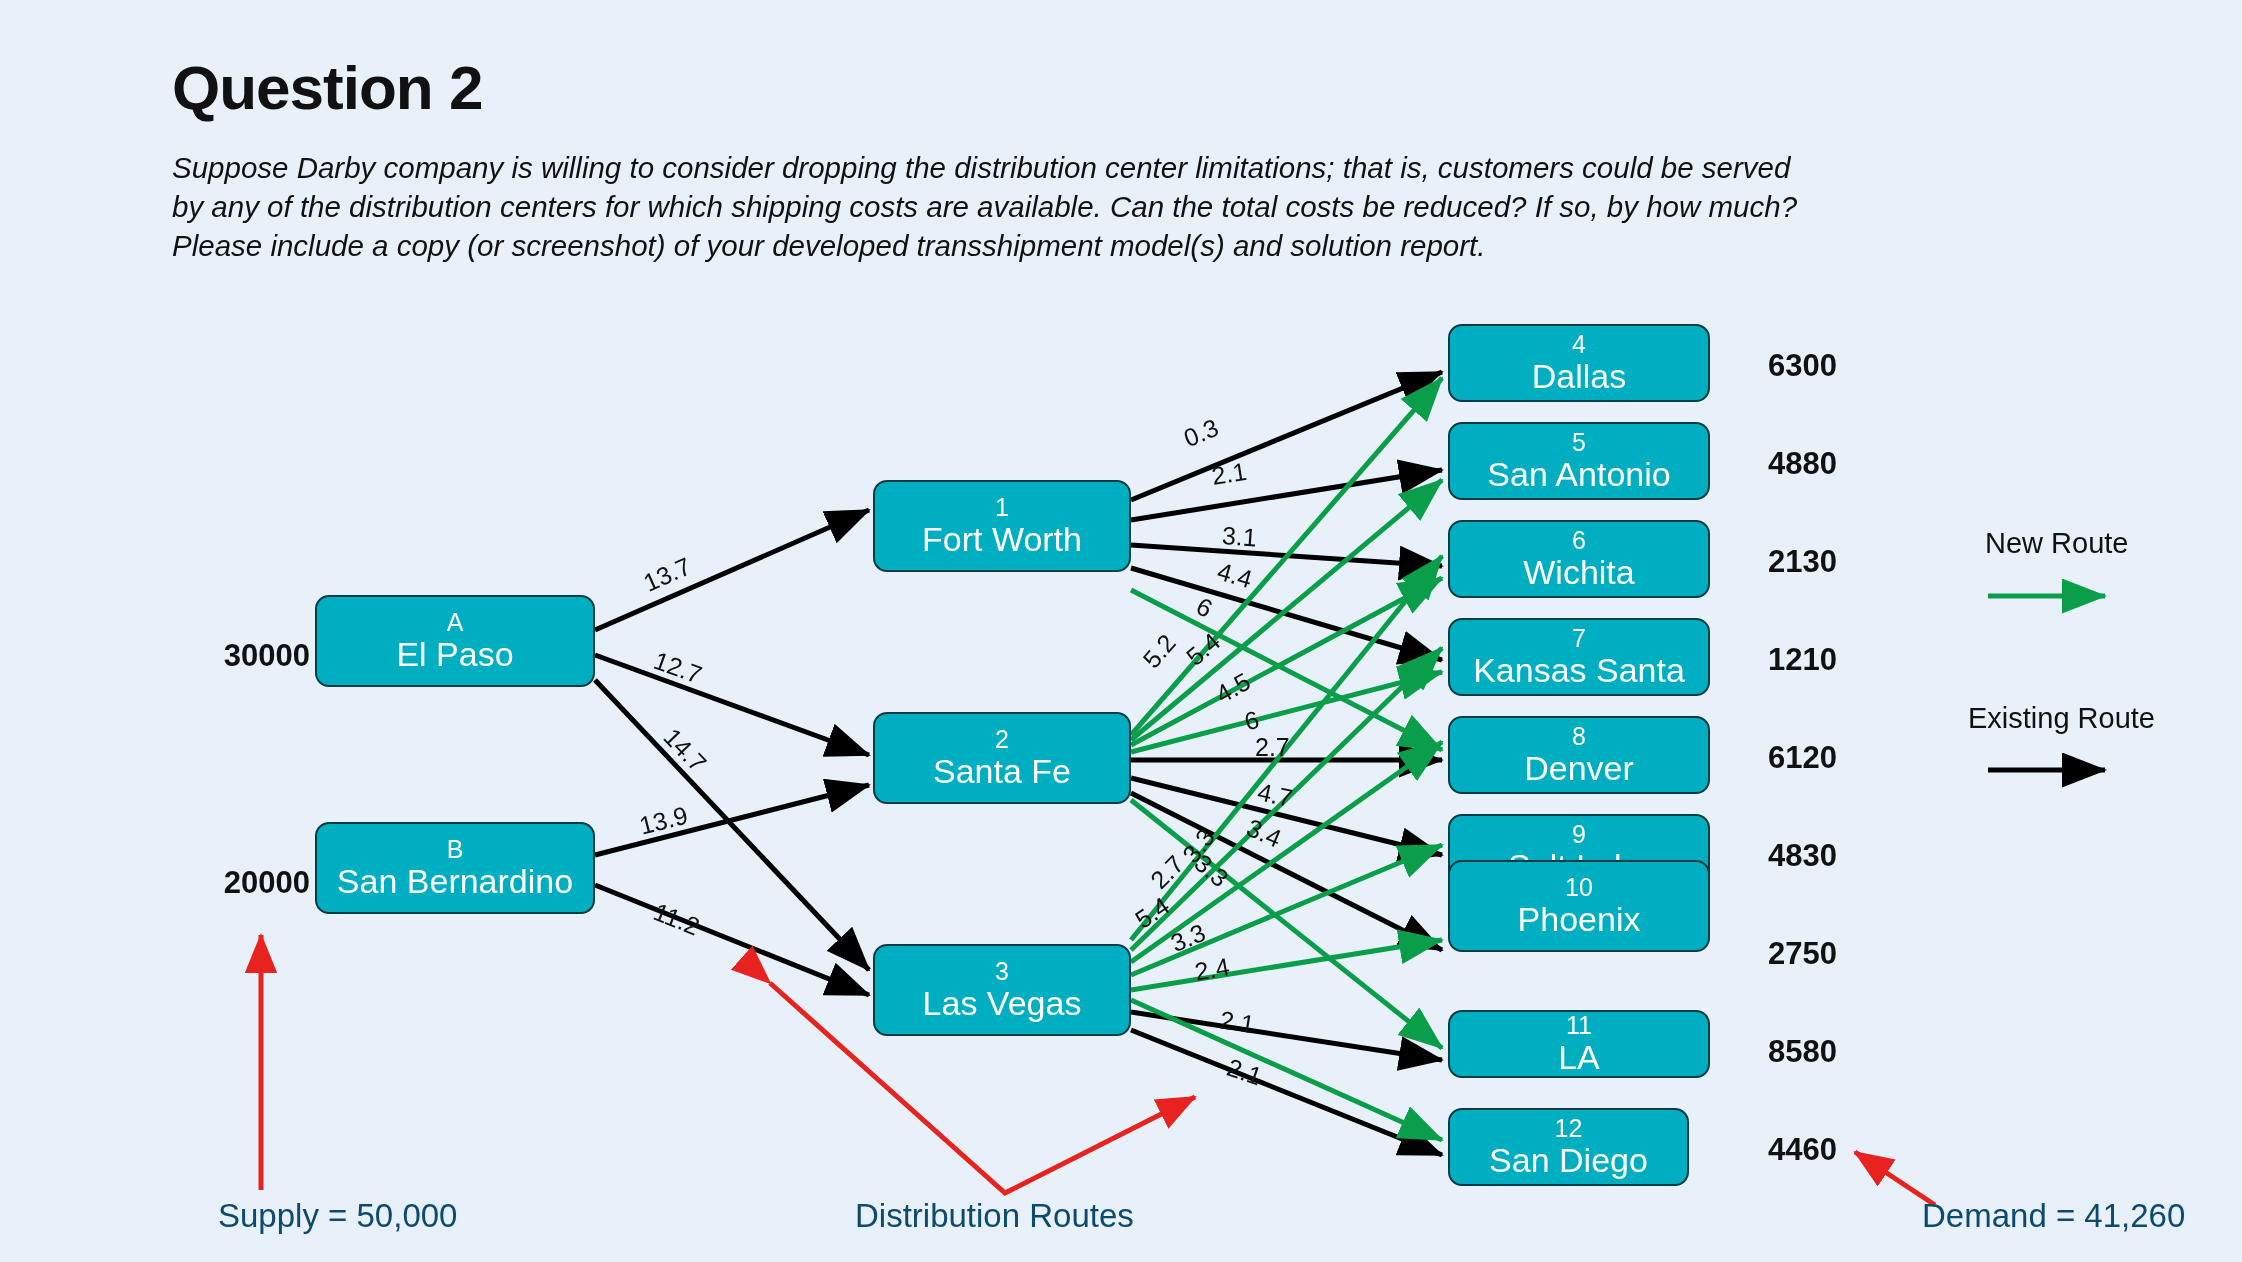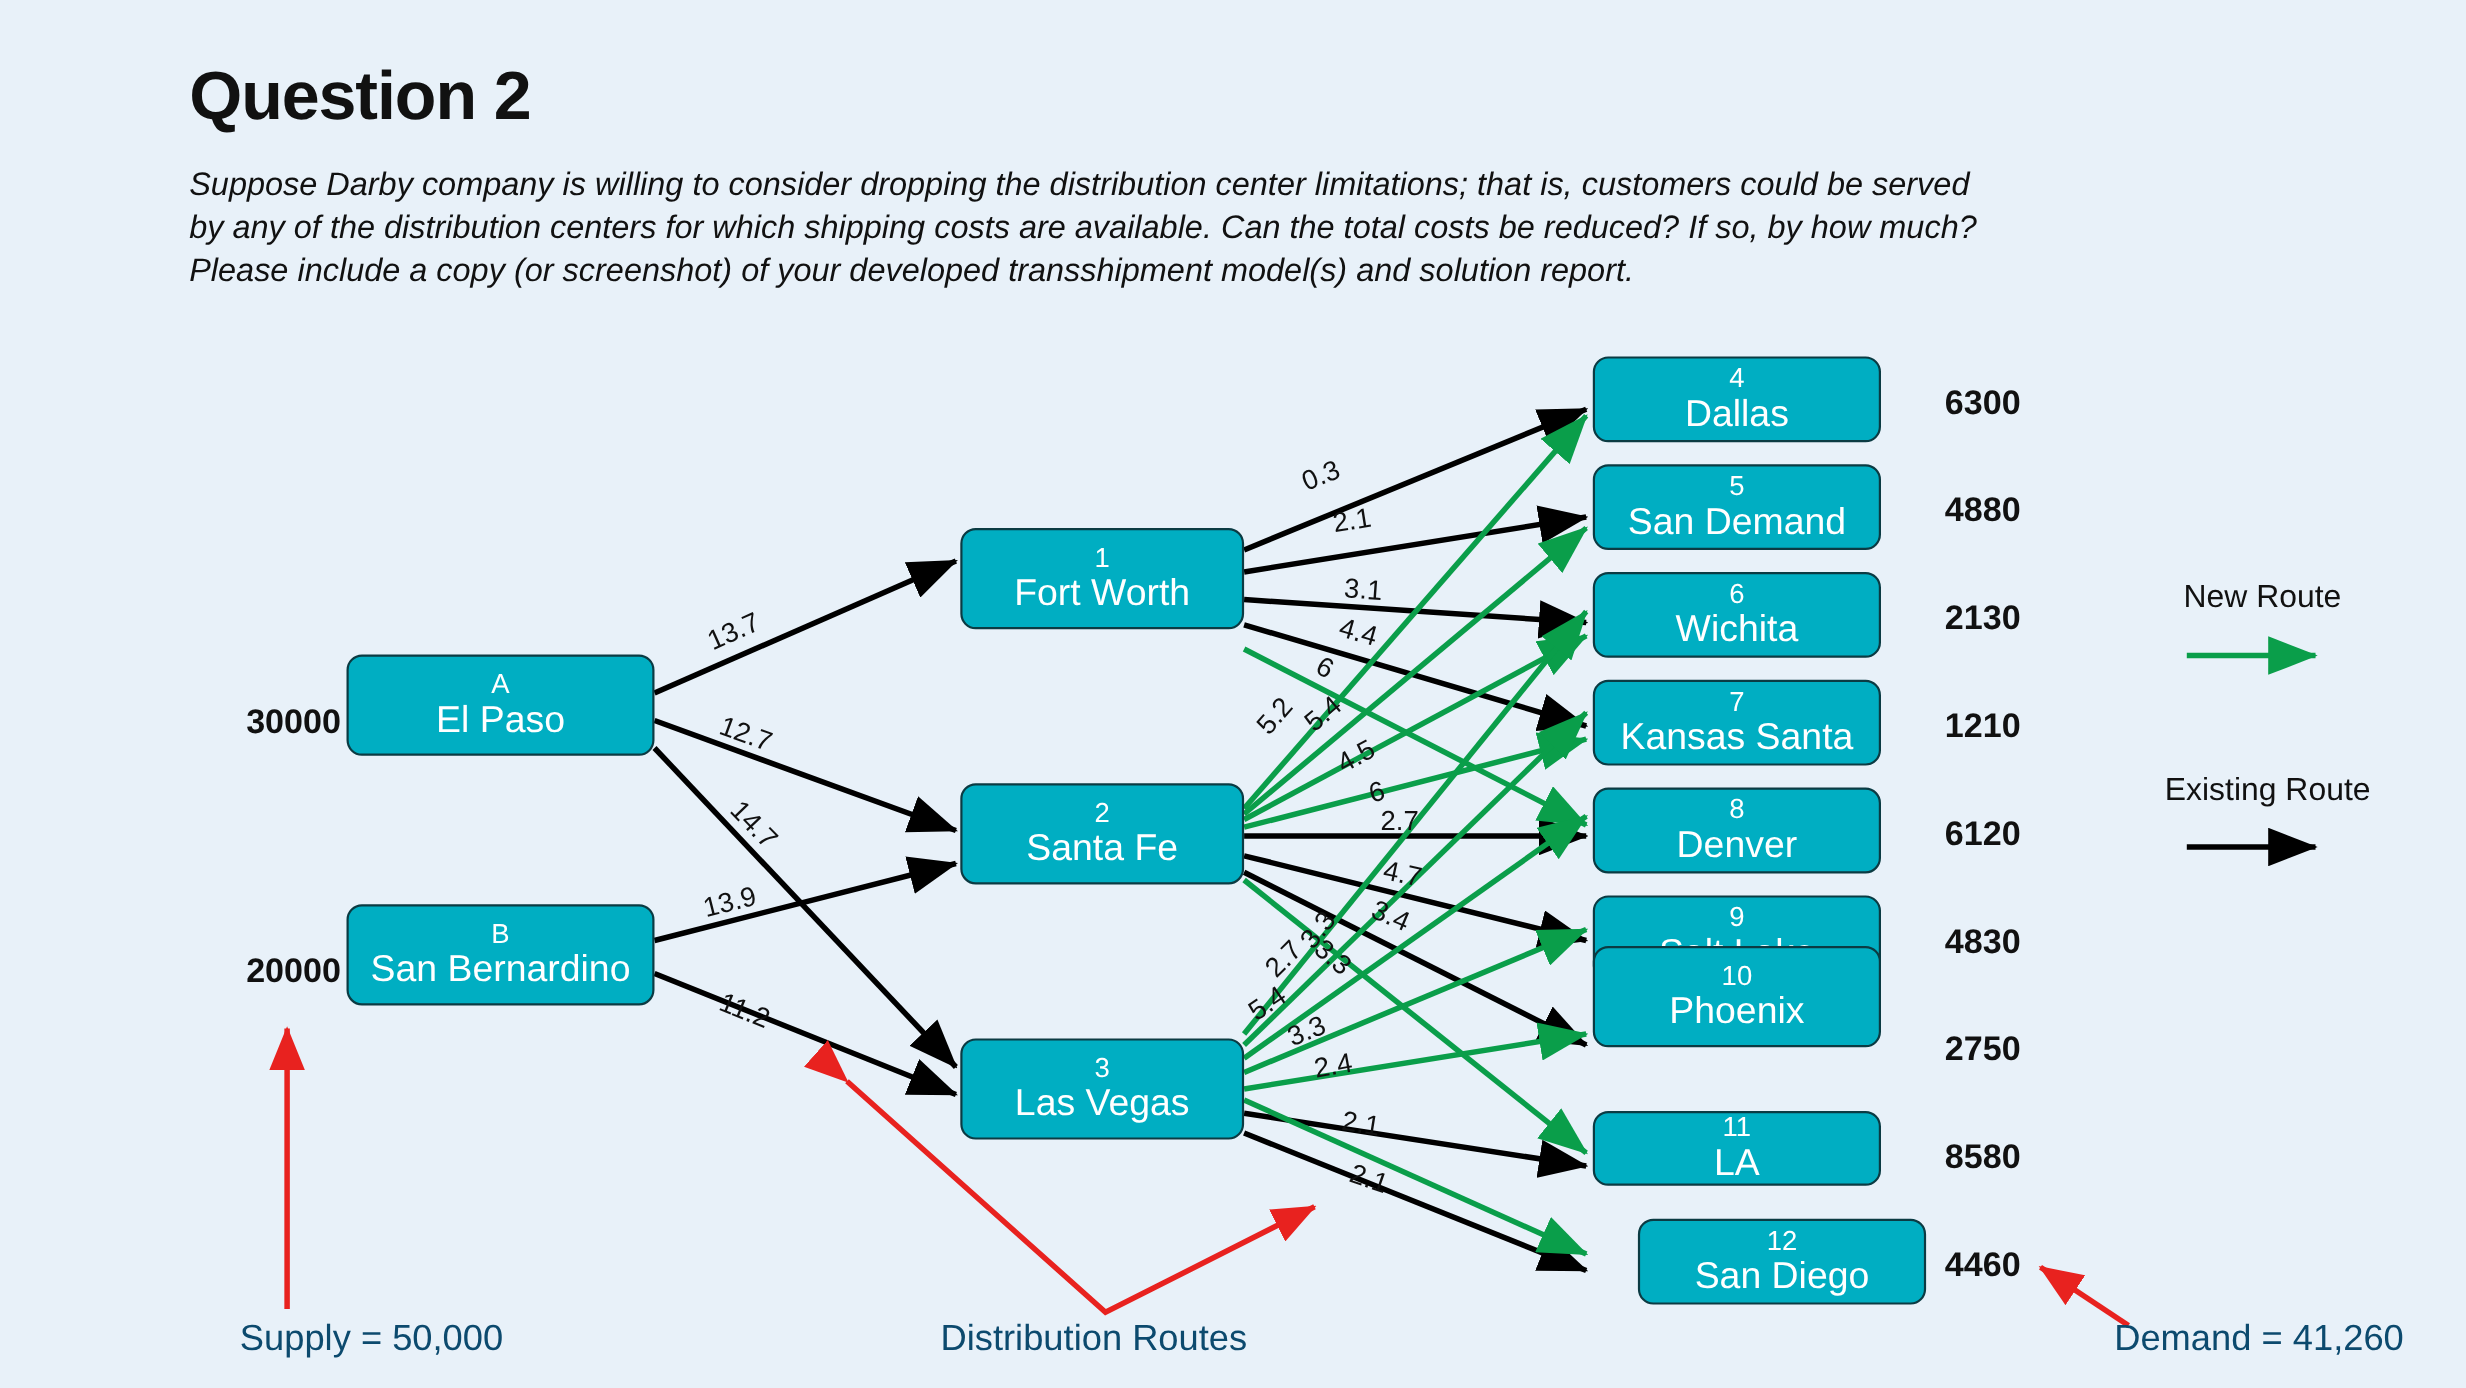--- a/index.html
+++ b/index.html
@@ -147,21 +147,21 @@
   </div>
 
   <div class="node" style="left:1448px;top:324px;width:262px;height:78px;">
     <div class="nid">4</div>
     <div class="nname">Dallas</div>
   </div>
   <div class="qty" style="left:1768px;top:348px;">6300</div>
 
   <div class="node" style="left:1448px;top:422px;width:262px;height:78px;">
     <div class="nid">5</div>
-    <div class="nname">San Demand</div>
+    <div class="nname">San Antonio</div>
   </div>
   <div class="qty" style="left:1768px;top:446px;">4880</div>
 
   <div class="node" style="left:1448px;top:520px;width:262px;height:78px;">
     <div class="nid">6</div>
     <div class="nname">Wichita</div>
   </div>
   <div class="qty" style="left:1768px;top:544px;">2130</div>
 
   <div class="node" style="left:1448px;top:618px;width:262px;height:78px;">
@@ -187,21 +187,21 @@
     <div class="nname">Phoenix</div>
   </div>
   <div class="qty" style="left:1768px;top:936px;">2750</div>
 
   <div class="node" style="left:1448px;top:1010px;width:262px;height:68px;">
     <div class="nid">11</div>
     <div class="nname">LA</div>
   </div>
   <div class="qty" style="left:1768px;top:1034px;">8580</div>
 
-  <div class="node" style="left:1489px;top:1108px;width:262px;height:78px;">
+  <div class="node" style="left:1448px;top:1108px;width:241px;height:78px;">
     <div class="nid">12</div>
     <div class="nname">San Diego</div>
   </div>
   <div class="qty" style="left:1768px;top:1132px;">4460</div>
 
   <div class="elabel" style="left:645px;top:570px;transform:rotate(-24deg);">13.7</div>
   <div class="elabel" style="left:655px;top:645px;transform:rotate(20deg);">12.7</div>
   <div class="elabel" style="left:668px;top:718px;transform:rotate(46deg);">14.7</div>
   <div class="elabel" style="left:640px;top:812px;transform:rotate(-14deg);">13.9</div>
   <div class="elabel" style="left:655px;top:896px;transform:rotate(22deg);">11.2</div>

